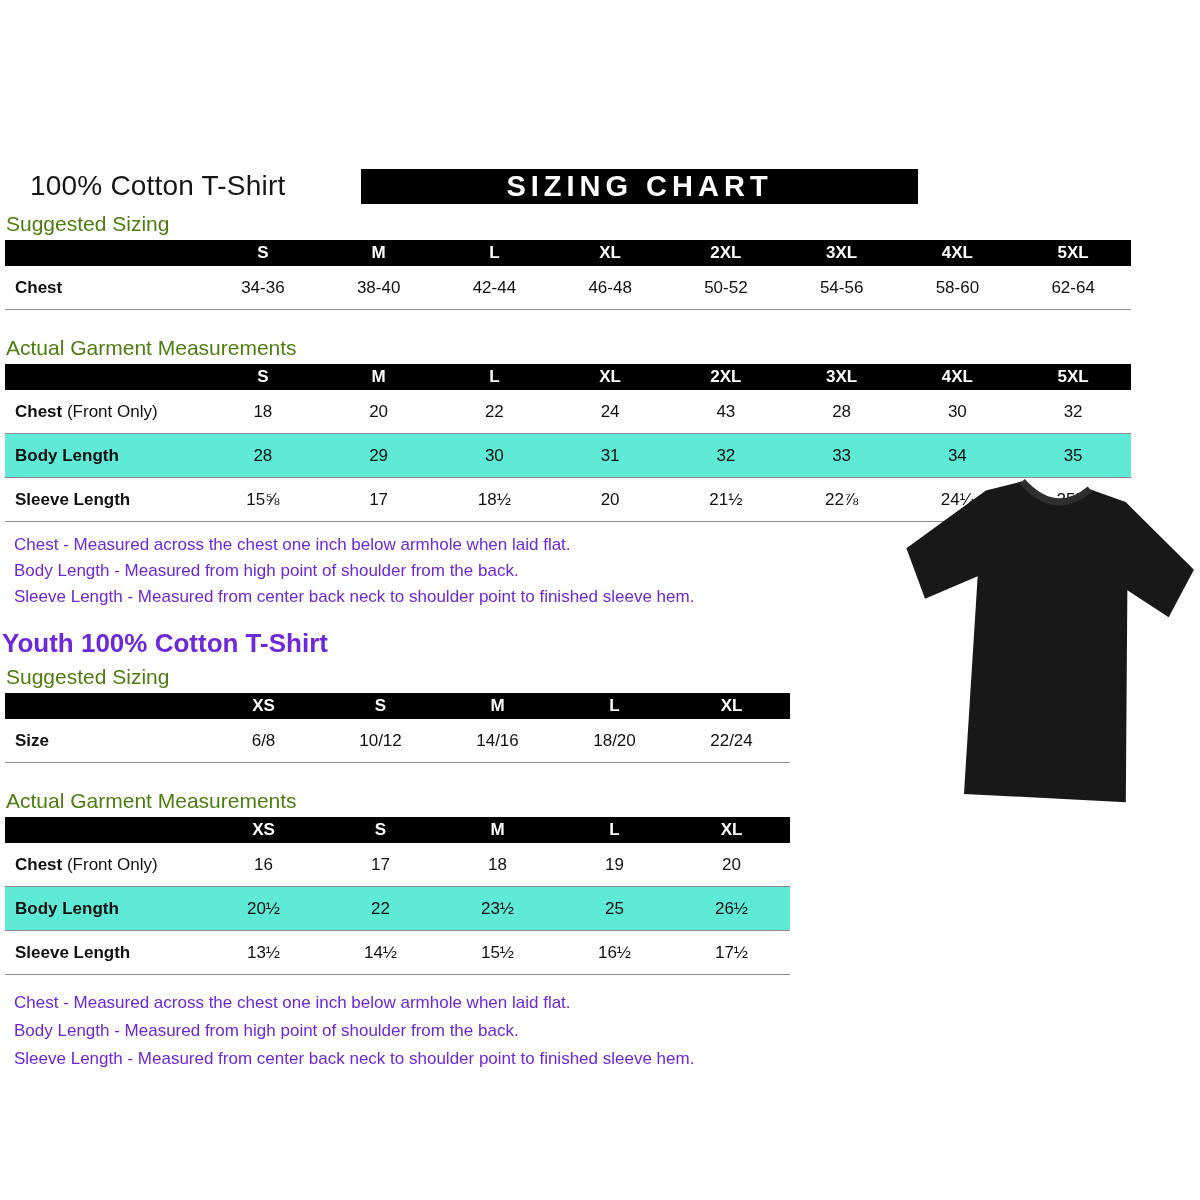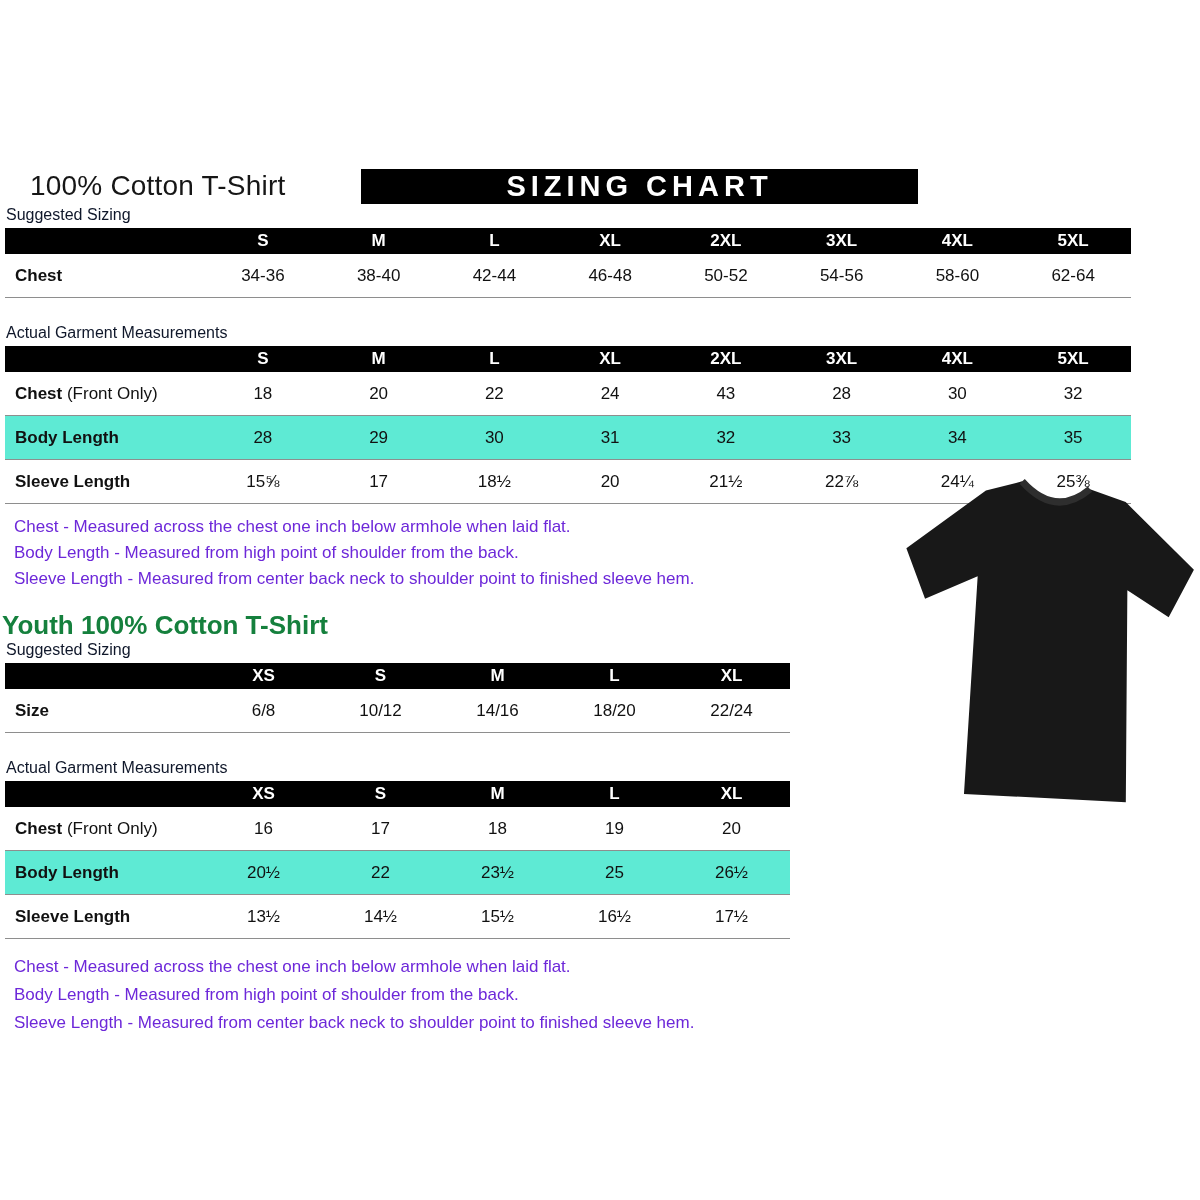--- a/index.html
+++ b/index.html
@@ -12,21 +12,21 @@
   .page { position:relative; width:1200px; height:1200px; overflow:hidden; background:#fff; }
 
   .top-row { display:flex; align-items:center; margin-top:166px; height:40px; }
   .main-title { margin-left:30px; width:331px; font-size:28px; font-weight:400; color:#161616; letter-spacing:0.2px; }
   .banner {
     width:557px; height:35px; background:#000; color:#fff;
     display:flex; align-items:center; justify-content:center;
     font-size:29px; font-weight:bold; letter-spacing:5px;
   }
 
-  .section-label { font-size:16px; color:#0f172a; margin:0 0 4px 6px; }
+  .section-label { font-size:21px; color:#4d7c0f; margin:6px 0 4px 6px; }
   .section-label.gap { margin-top:26px; }
 
   .sizing-table { margin-left:5px; }
   .sizing-table.adult { width:1126px; }
   .sizing-table.youth-w { width:785px; }
 
   .t-head {
     display:flex; align-items:center;
     background:#000; color:#fff;
     height:26px; font-size:17px; font-weight:bold;
@@ -40,21 +40,21 @@
   .t-row.shaded { background:#5eead4; }
   .cell { text-align:center; }
   .label-cell { width:200px; text-align:left; padding-left:10px; }
   .val { flex:1; }
   .lbl-main { font-weight:bold; }
   .lbl-suffix { font-weight:400; }
 
   .notes { margin:10px 0 0 14px; font-size:17px; line-height:26px; color:#6d28d9; list-style:none; }
   .notes.wide { line-height:28px; margin-top:14px; }
 
-  .youth-title { margin:18px 0 0 2px; font-size:26px; font-weight:bold; color:#15803d; }
+  .youth-title { margin:18px 0 0 2px; font-size:26px; font-weight:bold; color:#6d28d9; }
 
   .tshirt { position:absolute; left:890px; top:466px; width:310px; height:350px; }
 </style>
 </head>
 <body>
 
 <div class="page">
 
   <div class="top-row">
     <div class="main-title">100% Cotton T-Shirt</div>

